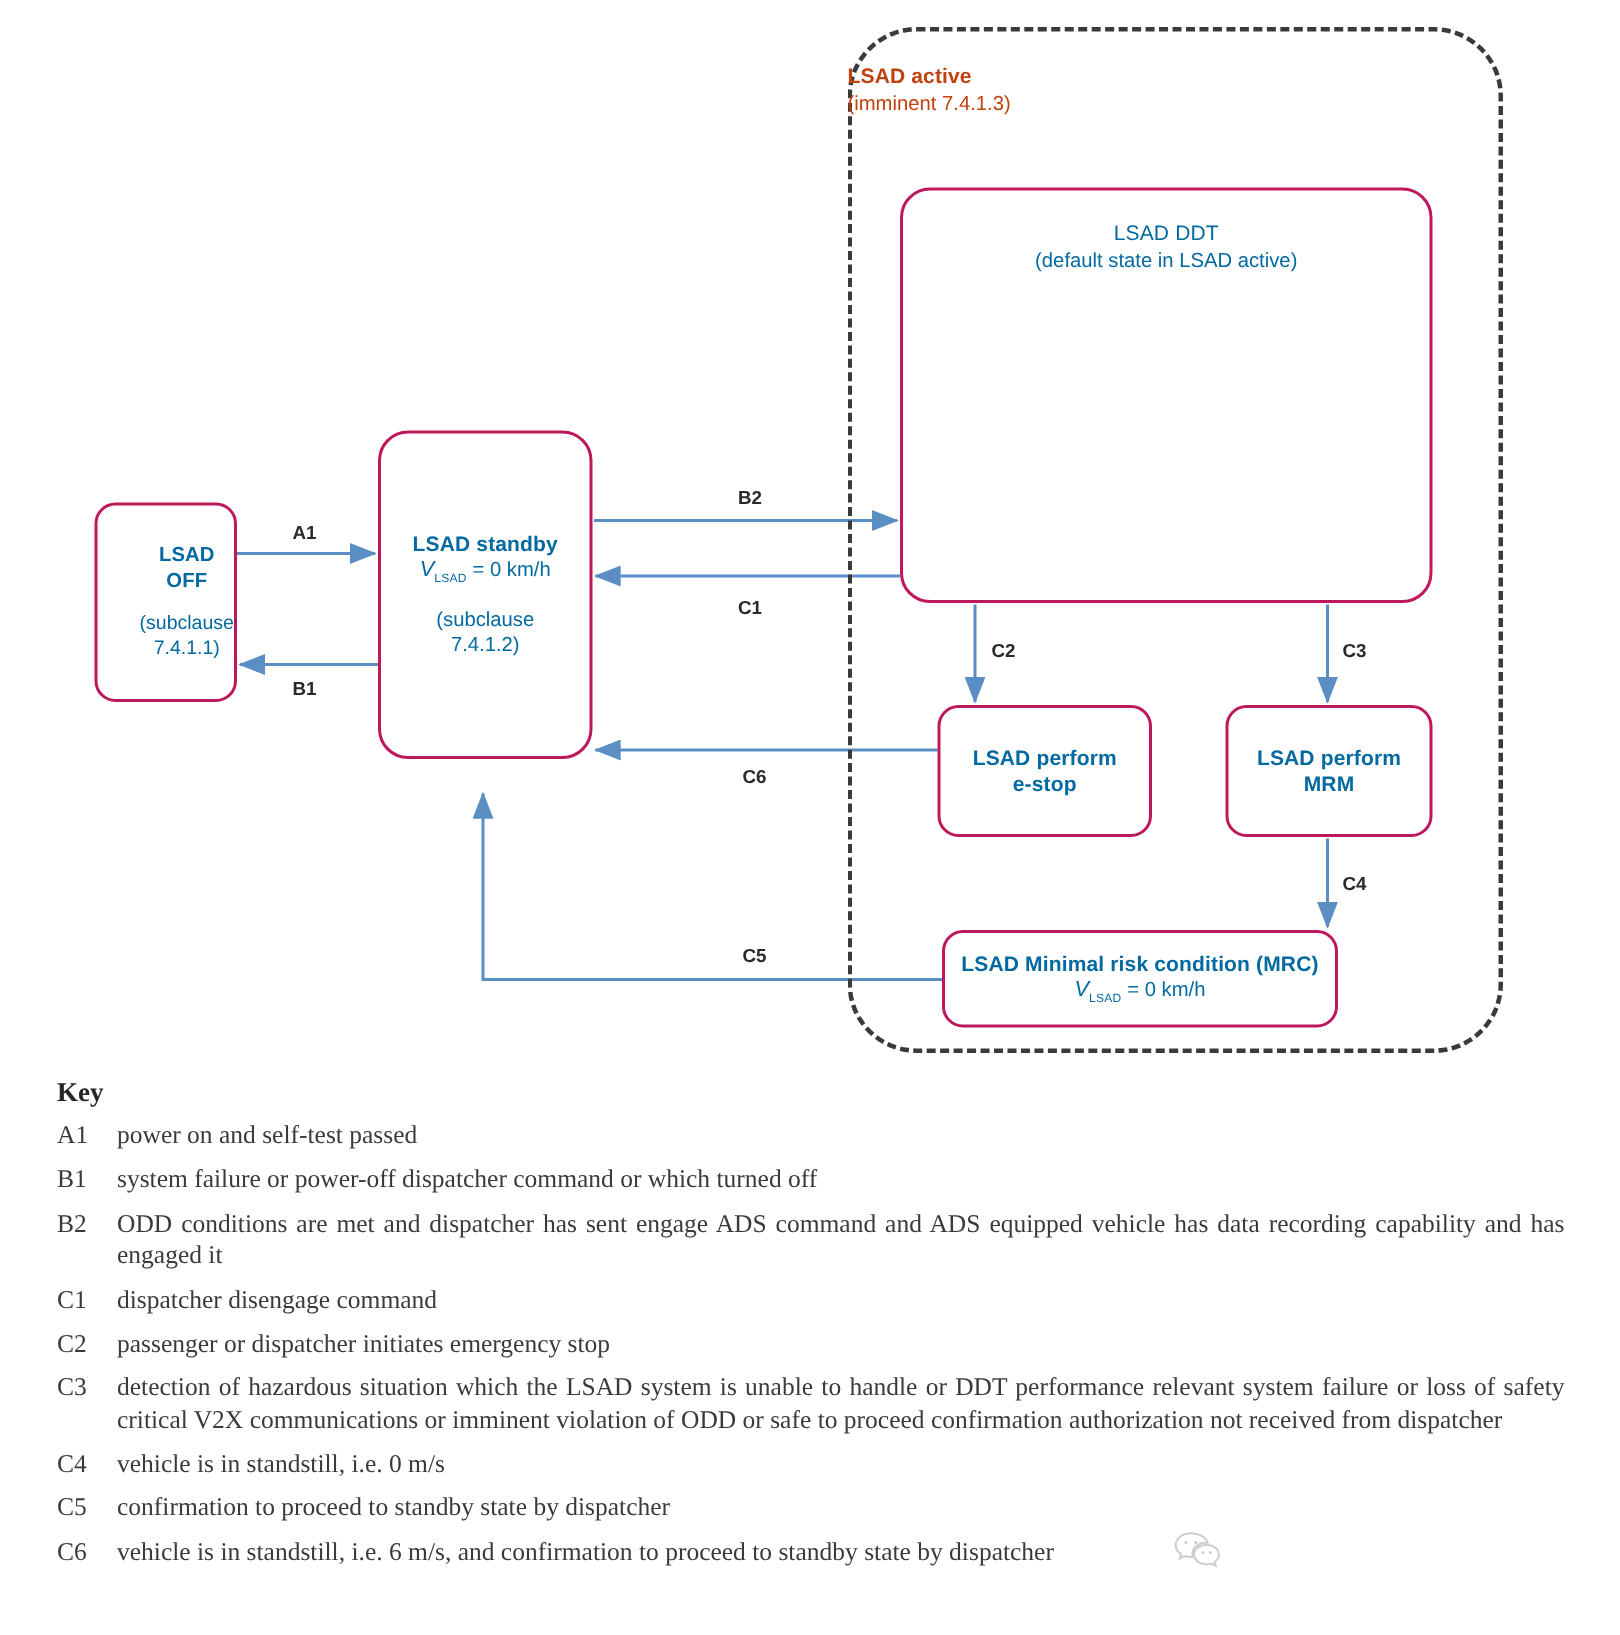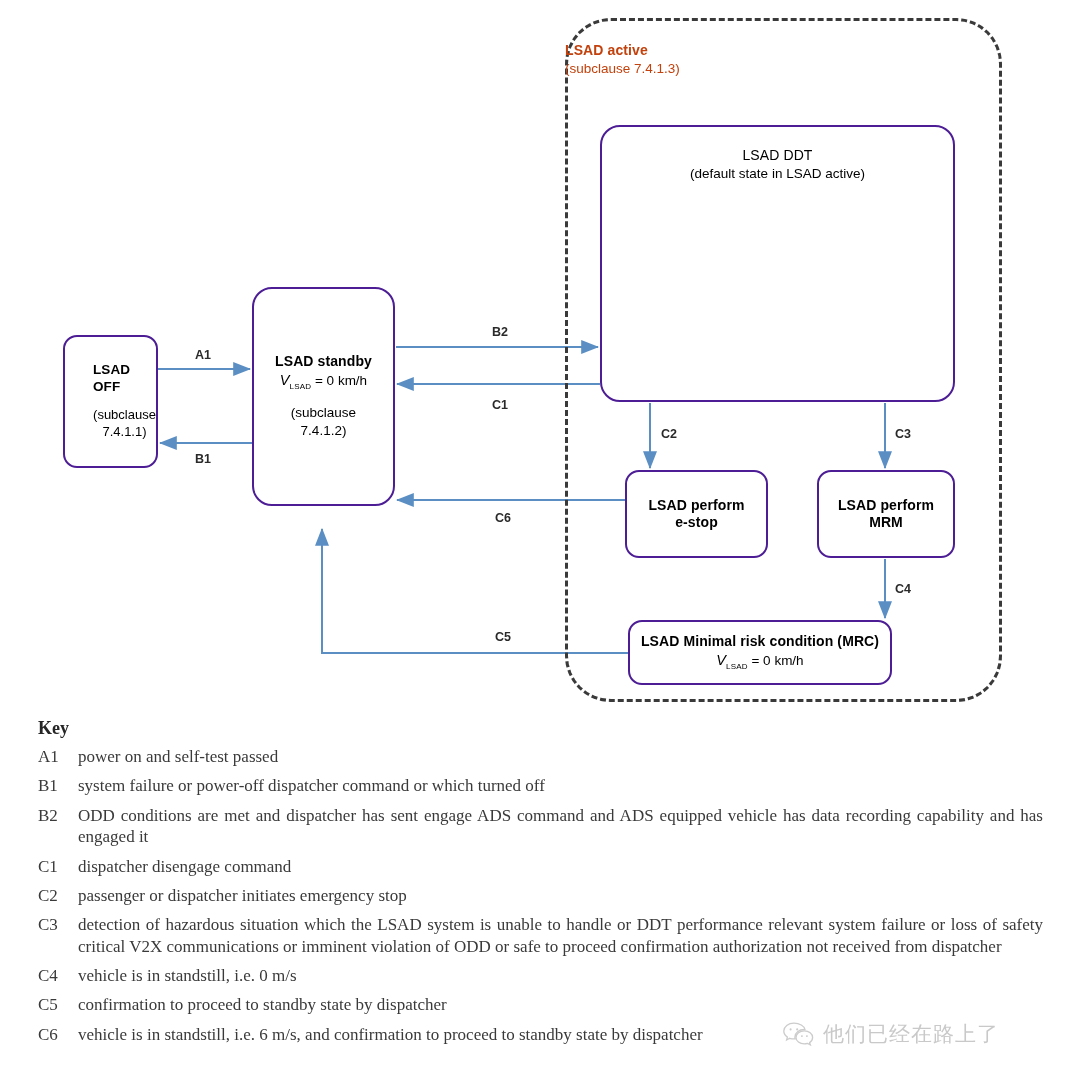--- a/index.html
+++ b/index.html
@@ -23,27 +23,28 @@
   }
   #diagram-svg {
     position: absolute;
     left: 0; top: 0;
   }
 
   
   .state-box {
     position: absolute;
     box-sizing: border-box;
-    border: 2px solid #4c1d95;
+    border: 2px solid #be185d;
     background: #ffffff;
     display: flex;
     flex-direction: column;
     align-items: center;
     justify-content: center;
-    color: #000000;
+    text-align: center;
+    color: #0369a1;
     z-index: 3;
   }
   .state-title {
     font-weight: bold;
     font-size: 14px;
     line-height: 1.25;
     letter-spacing: .1px;
   }
   .state-sub {
     font-size: 13.5px;
@@ -183,21 +184,21 @@
   }
 </style>
 </head>
 <body>
 
 <div id="diagram-area">
 
   <div id="container-lsad-active"></div>
   <div id="container-lsad-active-caption">
     <div class="state-title">LSAD active</div>
-    <div class="state-sub">(subclause 7.4.1.3)</div>
+    <div class="state-sub">(imminent 7.4.1.3)</div>
   </div>
 
   <svg id="diagram-svg" width="1080" height="715">
     <defs>
       <marker id="arrowhead" markerWidth="9" markerHeight="7" refX="8.4" refY="3.5" orient="auto">
         <polygon points="0 0, 9 3.5, 0 7" fill="#5b8fc4"></polygon>
       </marker>
     </defs>
     <g stroke="#5b8fc4" stroke-width="2" fill="none" marker-end="url(#arrowhead)">
 
@@ -317,14 +318,13 @@
 
 <div id="watermark">
   <svg width="34" height="26" viewBox="0 0 34 26">
     <path d="M12 2.2C6.2 2.2 1.8 5.8 1.8 10.1c0 2.4 1.4 4.6 3.6 6L4.6 19l3.2-1.7c1.3.4 2.7.6 4.2.6.4 0 .8 0 1.2-.1-.2-.6-.3-1.2-.3-1.9 0-4.1 4.1-7.4 9.2-7.4.3 0 .6 0 .9.03C22.2 5 17.6 2.2 12 2.2z" fill="none" stroke="#cccccc" stroke-width="1.3"></path>
     <circle cx="8.6" cy="8.4" r="1.05" fill="#cccccc"></circle>
     <circle cx="15.2" cy="8.4" r="1.05" fill="#cccccc"></circle>
     <path d="M22.3 9.9c-4.6 0-8.3 2.9-8.3 6.5 0 3.6 3.7 6.5 8.3 6.5 1.1 0 2.2-.2 3.2-.5l2.9 1.5-.8-2.3c1.8-1.2 3-3 3-5.2 0-3.6-3.7-6.5-8.3-6.5z" fill="none" stroke="#cccccc" stroke-width="1.3"></path>
     <circle cx="19.9" cy="15.1" r=".95" fill="#cccccc"></circle>
     <circle cx="24.9" cy="15.1" r=".95" fill="#cccccc"></circle>
   </svg>
-  <span id="watermark-text">他们已经在路上了</span>
 </div>
 
 </body></html>

